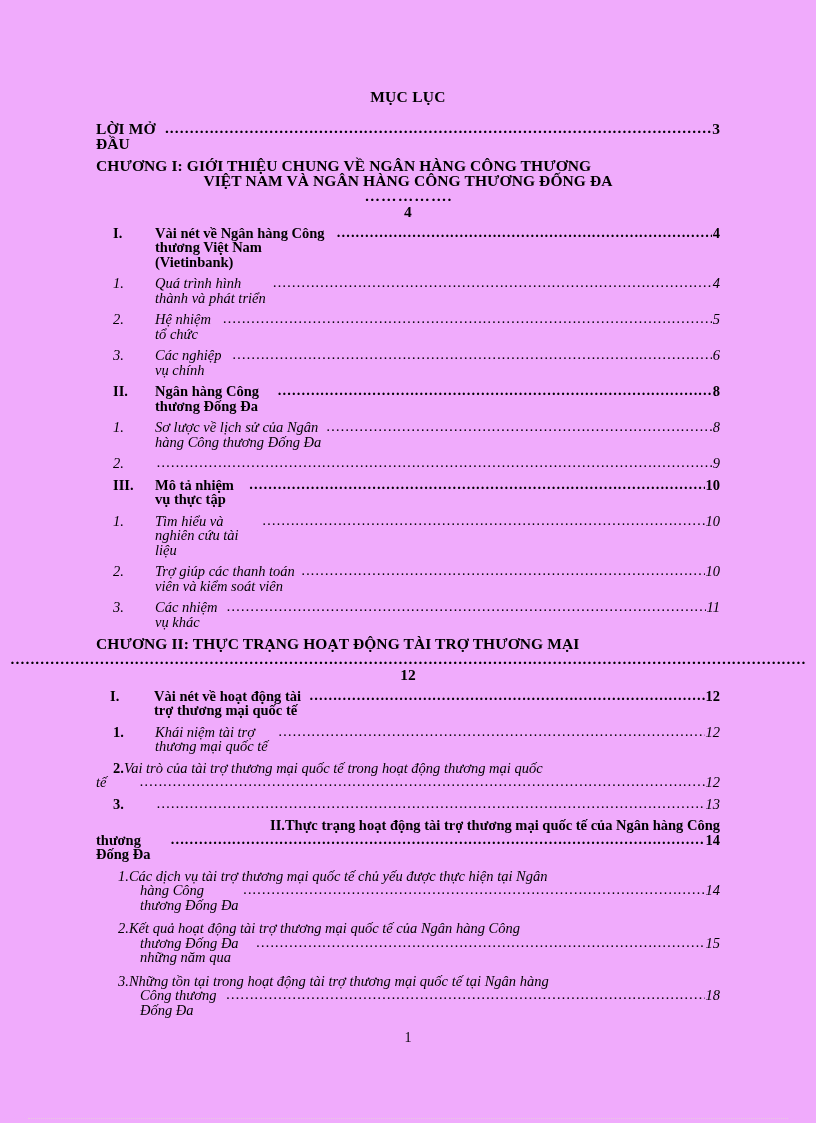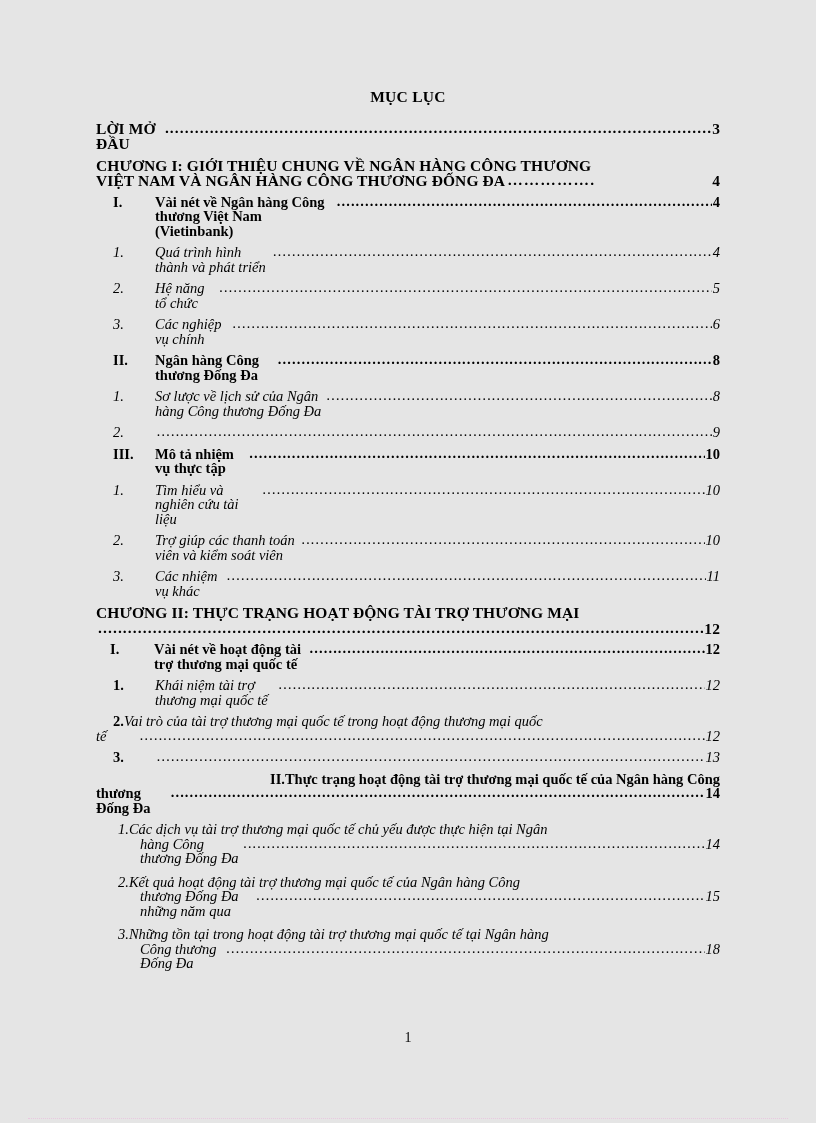--- a/index.html
+++ b/index.html
@@ -15,21 +15,21 @@
     font-family: "Liberation Serif", "DejaVu Serif", serif;
     color: #000000;
     overflow: hidden;
   }
 
   .page {
     position: absolute;
     left: 0; top: 0;
     width: 816px;
     height: 1123px;
-    background: #e5e5e5;
+    background: #f0abfc;
     box-sizing: border-box;
   }
 
   .content {
     position: absolute;
     left: 96px;
     top: 88px;
     width: 624px;
   }
 
@@ -164,20 +164,21 @@
     flex: 0 0 auto;
     width: 42px;
     white-space: pre;
   }
 
   
   .chap-line2 {
     display: flex;
     align-items: center;
     width: 100%;
+    flex-direction: column;
   }
 
   
   .lvl-roman.two-line .row1 { display: block; text-align: right; }
   .lvl-roman.two-line .row2 {
     display: flex;
     align-items: baseline;
     margin-left: -17px;
     width: calc(100% + 17px);
   }
@@ -247,21 +248,21 @@
         <span class="marker">1.</span>
         <span class="txt">Quá trình hình thành và phát triển</span>
         <span class="leader">................................................................................................................................................................</span>
         <span class="pageno">4</span>
       </div>
     </div>
 
     <div class="entry lvl-num">
       <div class="line">
         <span class="marker">2.</span>
-        <span class="txt">Hệ năng tổ chức</span>
+        <span class="txt">Hệ nhiệm tổ chức</span>
         <span class="leader">................................................................................................................................................................</span>
         <span class="pageno">5</span>
       </div>
     </div>
 
     <div class="entry lvl-num">
       <div class="line">
         <span class="marker">3.</span>
         <span class="txt">Các nghiệp vụ chính</span>
         <span class="leader">................................................................................................................................................................</span>

